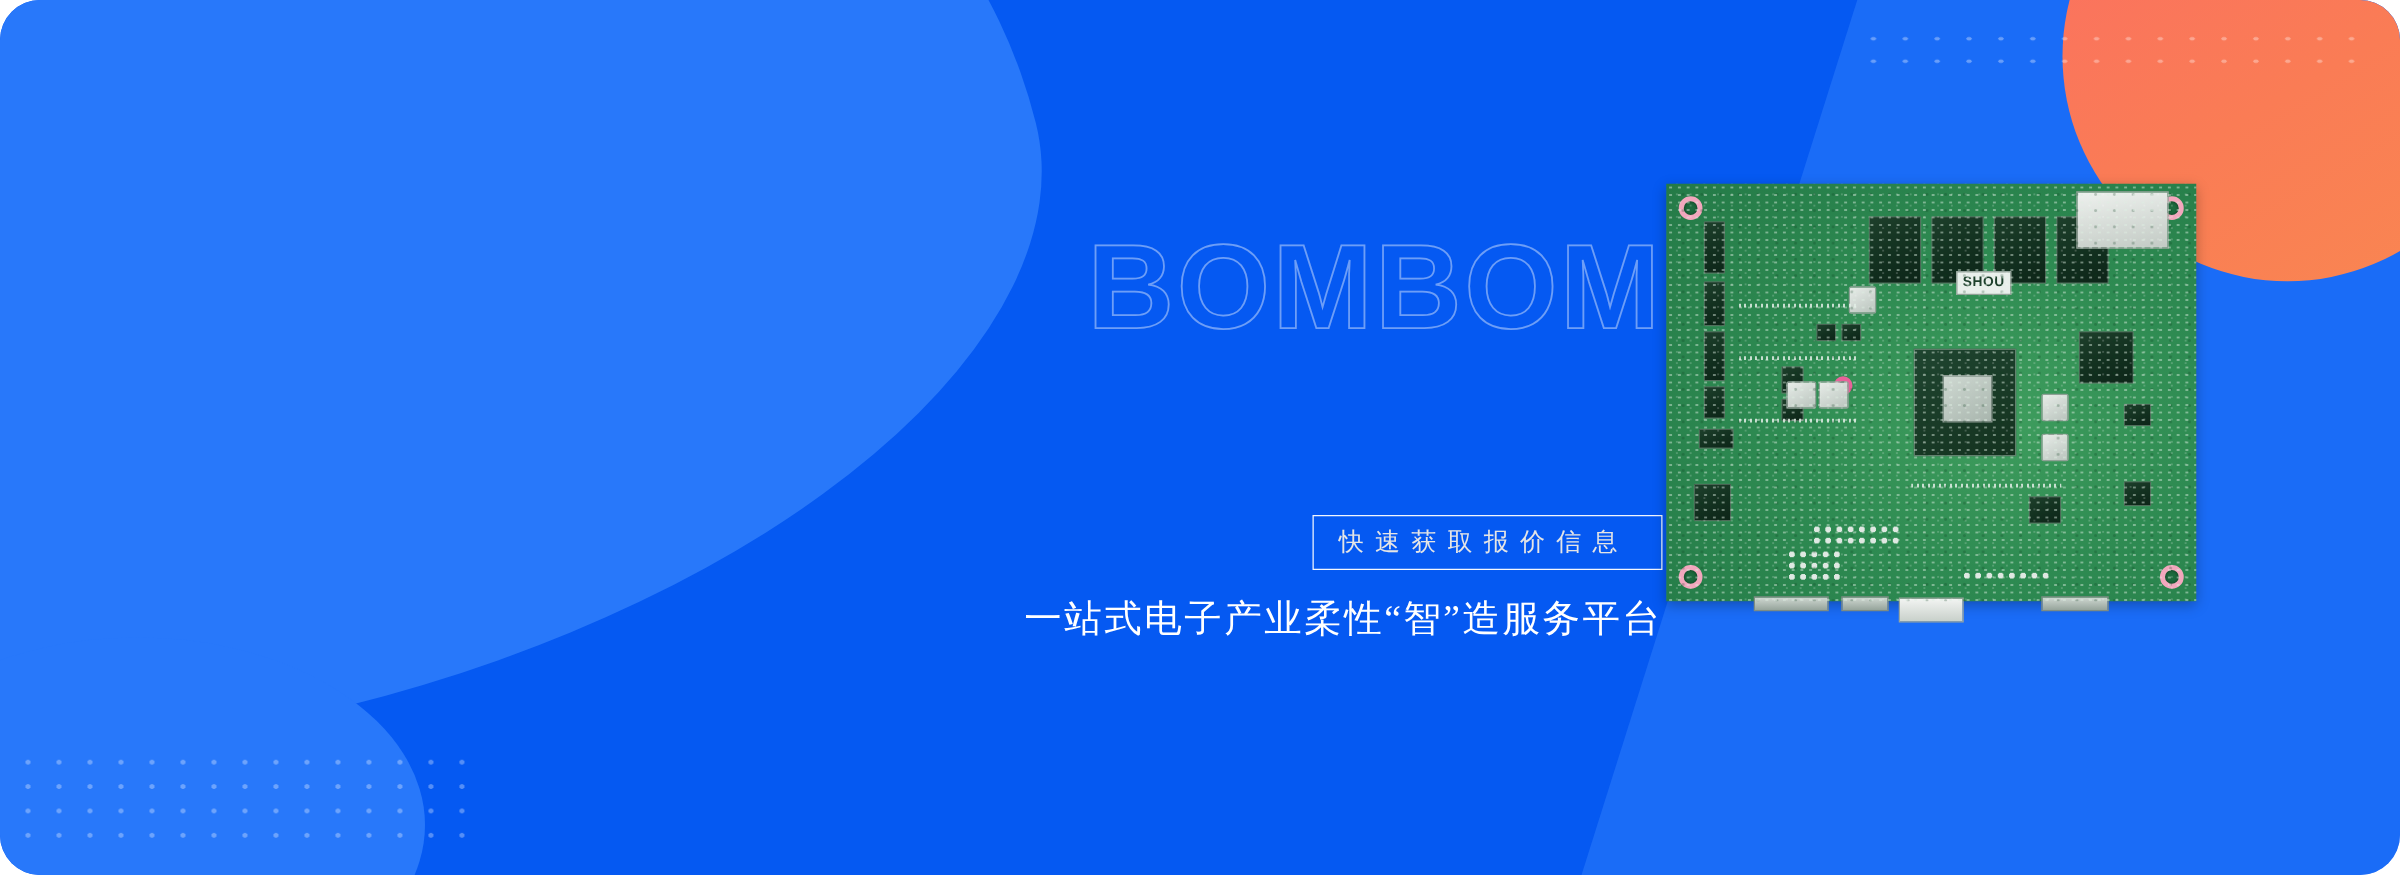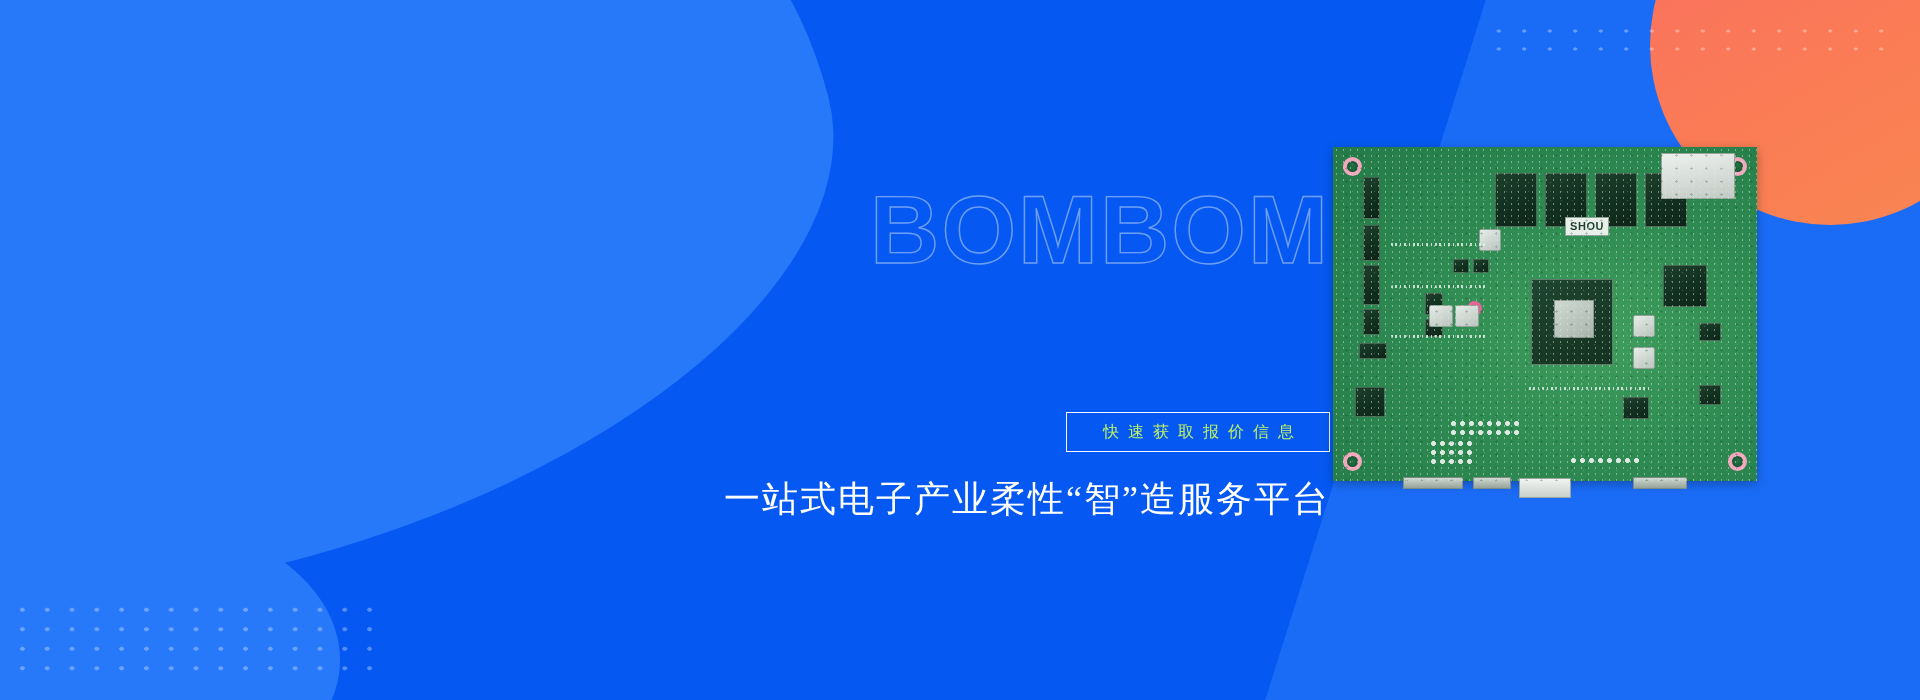--- a/index.html
+++ b/index.html
@@ -6,20 +6,21 @@
   html, body {
     width:1920px; height:700px;
     overflow:hidden;
     font-family:"Liberation Sans", sans-serif;
   }
   #banner {
     position:relative;
     width:1920px; height:700px;
     background:#0559F2;
     overflow:hidden;
+    border-radius:32px;
   }
 
   
   .bg-layer { position:absolute; inset:0; overflow:hidden; }
 
   
   .blob-main {
     position:absolute;
     left:-250px; top:-210px;
     width:1080px; height:760px;
@@ -113,36 +114,36 @@
   .cta-row {
     position:absolute;
     left:0; top:412px;
     width:1340px;
     text-align:right;
     padding-right:10px;
   }
   .cta-box {
     display:inline-block;
     border:1.6px solid rgba(255,255,255,.95);
-    color:#bef264;
-    font-size:16px;
+    color:#e5e5e5;
+    font-size:20px;
     letter-spacing:9px;
-    padding:11px 26px 11px 36px;
+    padding:11px 26px 11px 20px;
     line-height:1;
     font-family:"Liberation Sans", sans-serif;
     white-space:nowrap;
   }
   .tagline {
     position:absolute;
     left:0; top:478px;
     width:1340px;
     text-align:right;
     padding-right:10px;
     color:#ffffff;
-    font-size:36px;
+    font-size:30px;
     letter-spacing:2px;
     line-height:1.2;
     font-family:"Liberation Serif", serif;
     white-space:nowrap;
   }
 
   
   .board-wrap {
     position:absolute;
     left:1333px; top:147px;

